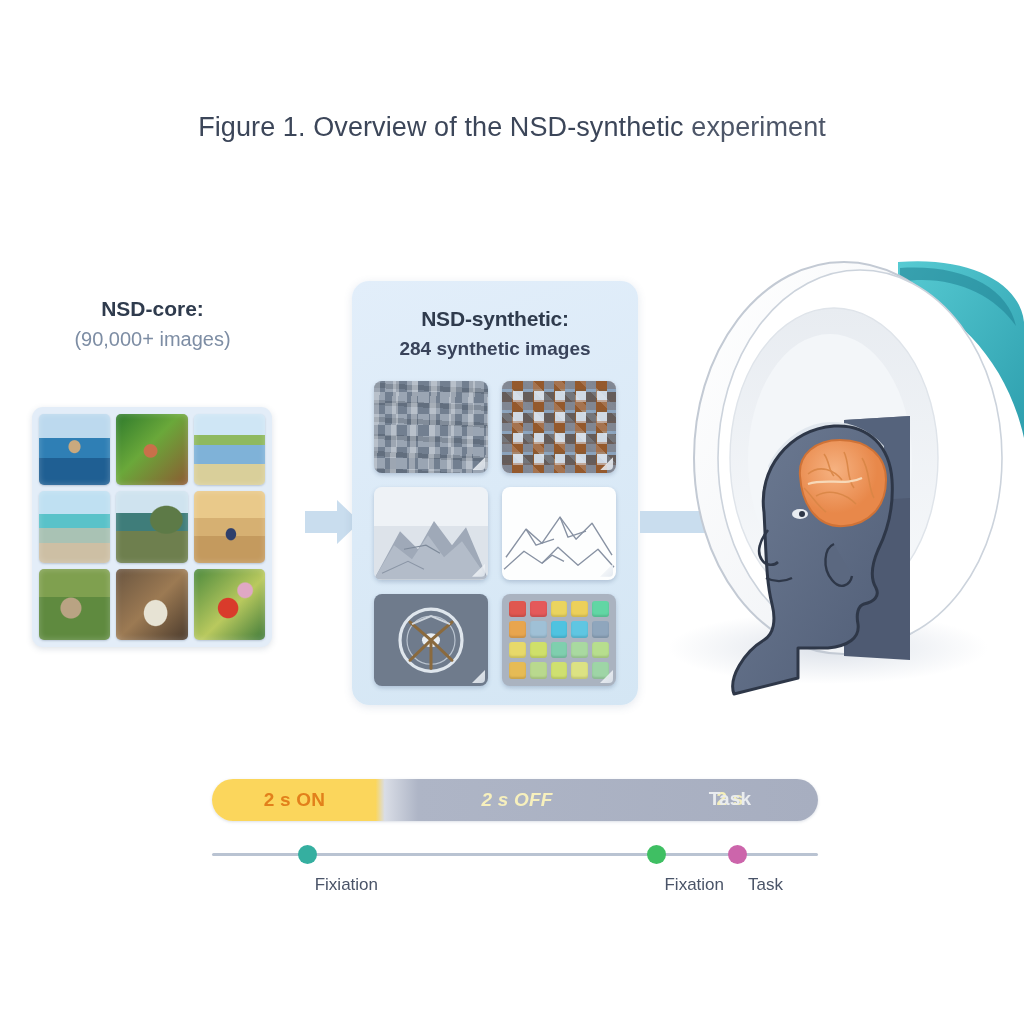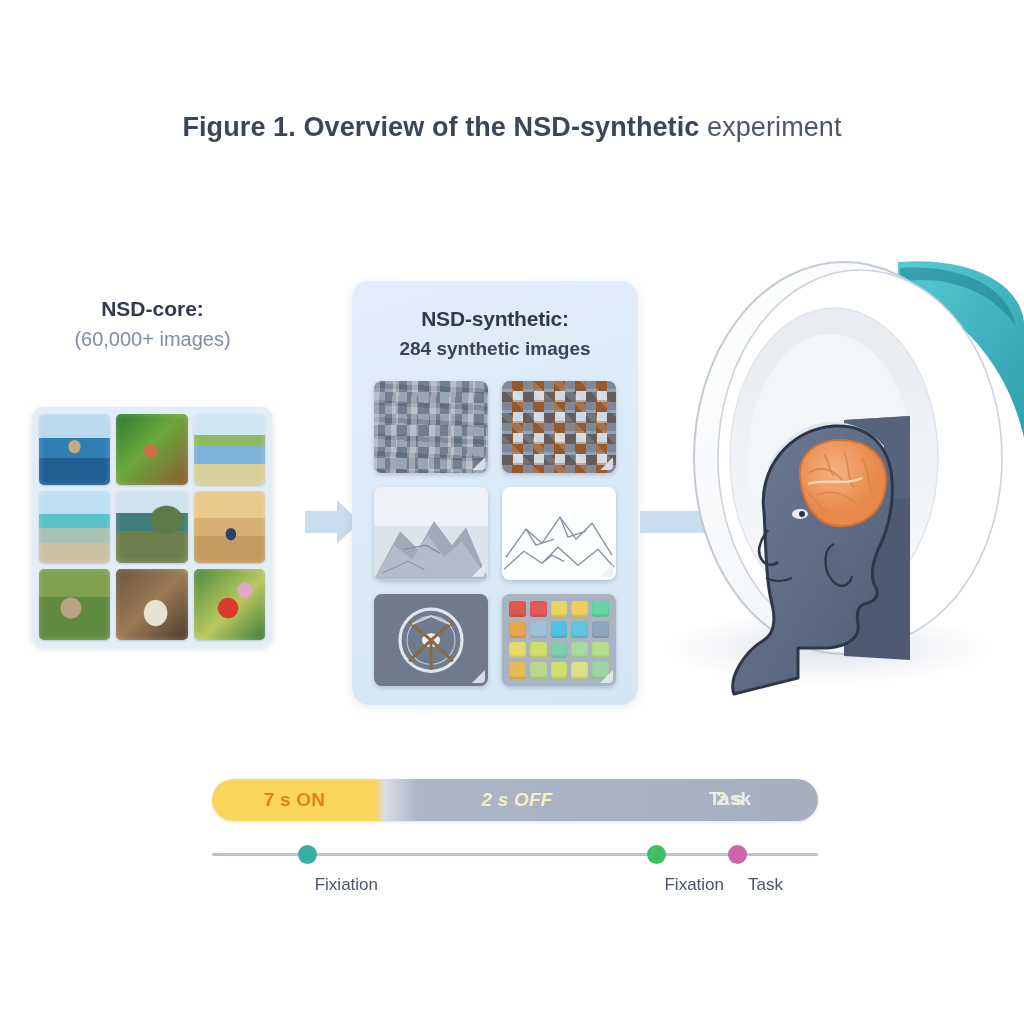--- a/index.html
+++ b/index.html
@@ -10,21 +10,21 @@
     overflow:hidden;position:relative;
   }
   #stage{position:absolute;left:0;top:0;width:1024px;height:1024px;}
 
   
   #title{
     position:absolute;left:0;top:112px;width:1024px;
     text-align:center;font-size:27px;color:#3c4659;
     letter-spacing:.1px;white-space:nowrap;
   }
-  #title .b{font-weight:bold;}
+  #title .b{font-weight:normal;}
   #title .l{font-weight:400;color:#4d5668;}
 
   
   #coreCap{position:absolute;left:25px;top:294px;width:255px;text-align:center;}
   #coreCap .l1{font-size:21px;font-weight:bold;color:#2f3b4d;line-height:30px;}
   #coreCap .l2{font-size:20px;font-weight:400;color:#6a7a92;line-height:30px;}
   #coreCap .l3{font-size:20px;font-weight:400;color:#7d8da4;line-height:30px;}
 
   
   #coreGrid{
@@ -160,21 +160,21 @@
 <body>
 
 <div id="stage">
 
   <div id="title">
     <span class="b">Figure 1. Overview of the NSD-synthetic</span><span class="l"> experiment</span>
   </div>
 
   <div id="coreCap">
     <div class="l1">NSD-core:</div>
-    <div class="l3">(60,000+ images)</div>
+    <div class="l3">(90,000+ images)</div>
   </div>
 
   <div id="coreGrid">
     <div class="ph ph1"></div>
     <div class="ph ph2"></div>
     <div class="ph ph3"></div>
     <div class="ph ph4"></div>
     <div class="ph ph5"></div>
     <div class="ph ph6"></div>
     <div class="ph ph7"></div>
@@ -347,21 +347,21 @@
         <path d="M196,204 C202,216 198,230 206,240"></path>
         <path d="M214,210 C222,222 220,240 226,250"></path>
         <path d="M176,206 C182,214 180,222 186,228"></path>
         <path d="M156,240 C164,248 170,258 178,264"></path>
       </g>
       <path d="M160,236 C178,230 198,238 214,230" stroke="#f7d9b8" stroke-width="2.2" fill="none"></path>
     </svg>
   </div>
 
   <div id="tlBar">
-    <div class="seg" id="segOn">7 s ON</div>
+    <div class="seg" id="segOn">2 s ON</div>
     <div class="seg" id="segOff">2 s OFF</div>
     <div class="seg" id="segTask">
       <div class="stack">
         <span class="g1">2 s</span>
         <span class="g2">Task</span>
       </div>
     </div>
   </div>
 
   <div id="tlAxis"></div>

